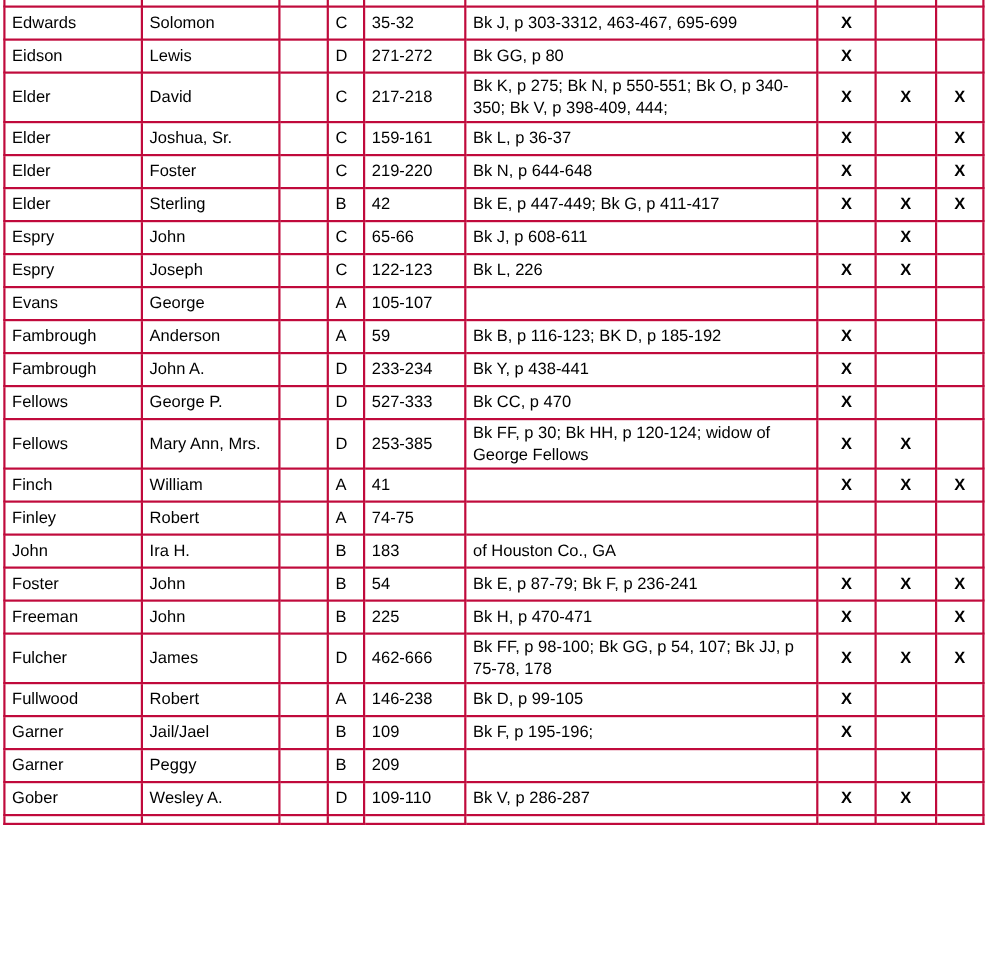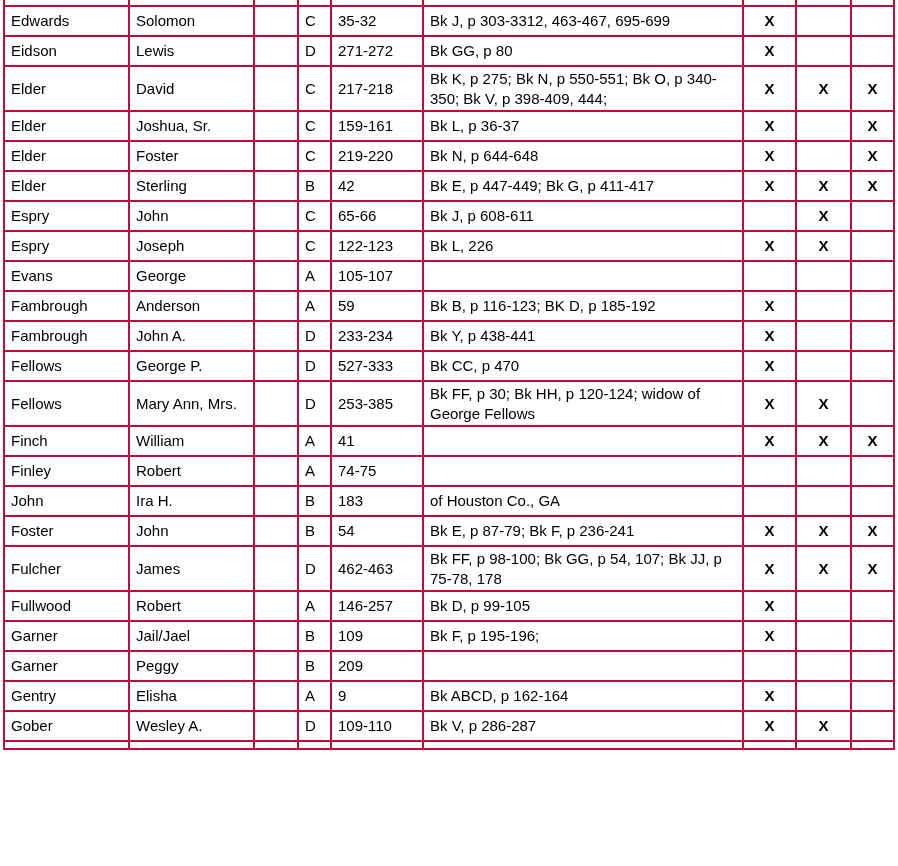--- a/index.html
+++ b/index.html
@@ -256,36 +256,47 @@
         <td>John</td>
         <td></td>
         <td>B</td>
         <td>54</td>
         <td>Bk E, p 87-79; Bk F, p 236-241</td>
         <td class="mark-cell mark-red">X</td>
         <td class="mark-cell mark-green">X</td>
         <td class="mark-cell mark-blue">X</td>
       </tr>
       <tr class="record-row">
+        <td>Freeman</td>
+        <td>John</td>
+        <td></td>
+        <td>B</td>
+        <td>225</td>
+        <td>Bk H, p 470-471</td>
+        <td class="mark-cell mark-red">X</td>
+        <td class="mark-cell mark-green"></td>
+        <td class="mark-cell mark-blue">X</td>
+      </tr>
+      <tr class="record-row">
         <td>Fulcher</td>
         <td>James</td>
         <td></td>
         <td>D</td>
-        <td>462-463</td>
+        <td>462-666</td>
         <td>Bk FF, p 98-100; Bk GG, p 54, 107; Bk JJ, p 75-78, 178</td>
         <td class="mark-cell mark-red">X</td>
         <td class="mark-cell mark-green">X</td>
         <td class="mark-cell mark-blue">X</td>
       </tr>
       <tr class="record-row">
         <td>Fullwood</td>
         <td>Robert</td>
         <td></td>
         <td>A</td>
-        <td>146-257</td>
+        <td>146-238</td>
         <td>Bk D, p 99-105</td>
         <td class="mark-cell mark-red">X</td>
         <td class="mark-cell mark-green"></td>
         <td class="mark-cell mark-blue"></td>
       </tr>
       <tr class="record-row">
         <td>Garner</td>
         <td>Jail/Jael</td>
         <td></td>
         <td>B</td>
@@ -296,31 +307,20 @@
         <td class="mark-cell mark-blue"></td>
       </tr>
       <tr class="record-row">
         <td>Garner</td>
         <td>Peggy</td>
         <td></td>
         <td>B</td>
         <td>209</td>
         <td></td>
         <td class="mark-cell mark-red"></td>
-        <td class="mark-cell mark-green"></td>
-        <td class="mark-cell mark-blue"></td>
-      </tr>
-      <tr class="record-row">
-        <td>Gentry</td>
-        <td>Elisha</td>
-        <td></td>
-        <td>A</td>
-        <td>9</td>
-        <td>Bk ABCD, p 162-164</td>
-        <td class="mark-cell mark-red">X</td>
         <td class="mark-cell mark-green"></td>
         <td class="mark-cell mark-blue"></td>
       </tr>
       <tr class="record-row">
         <td>Gober</td>
         <td>Wesley A.</td>
         <td></td>
         <td>D</td>
         <td>109-110</td>
         <td>Bk V, p 286-287</td>

